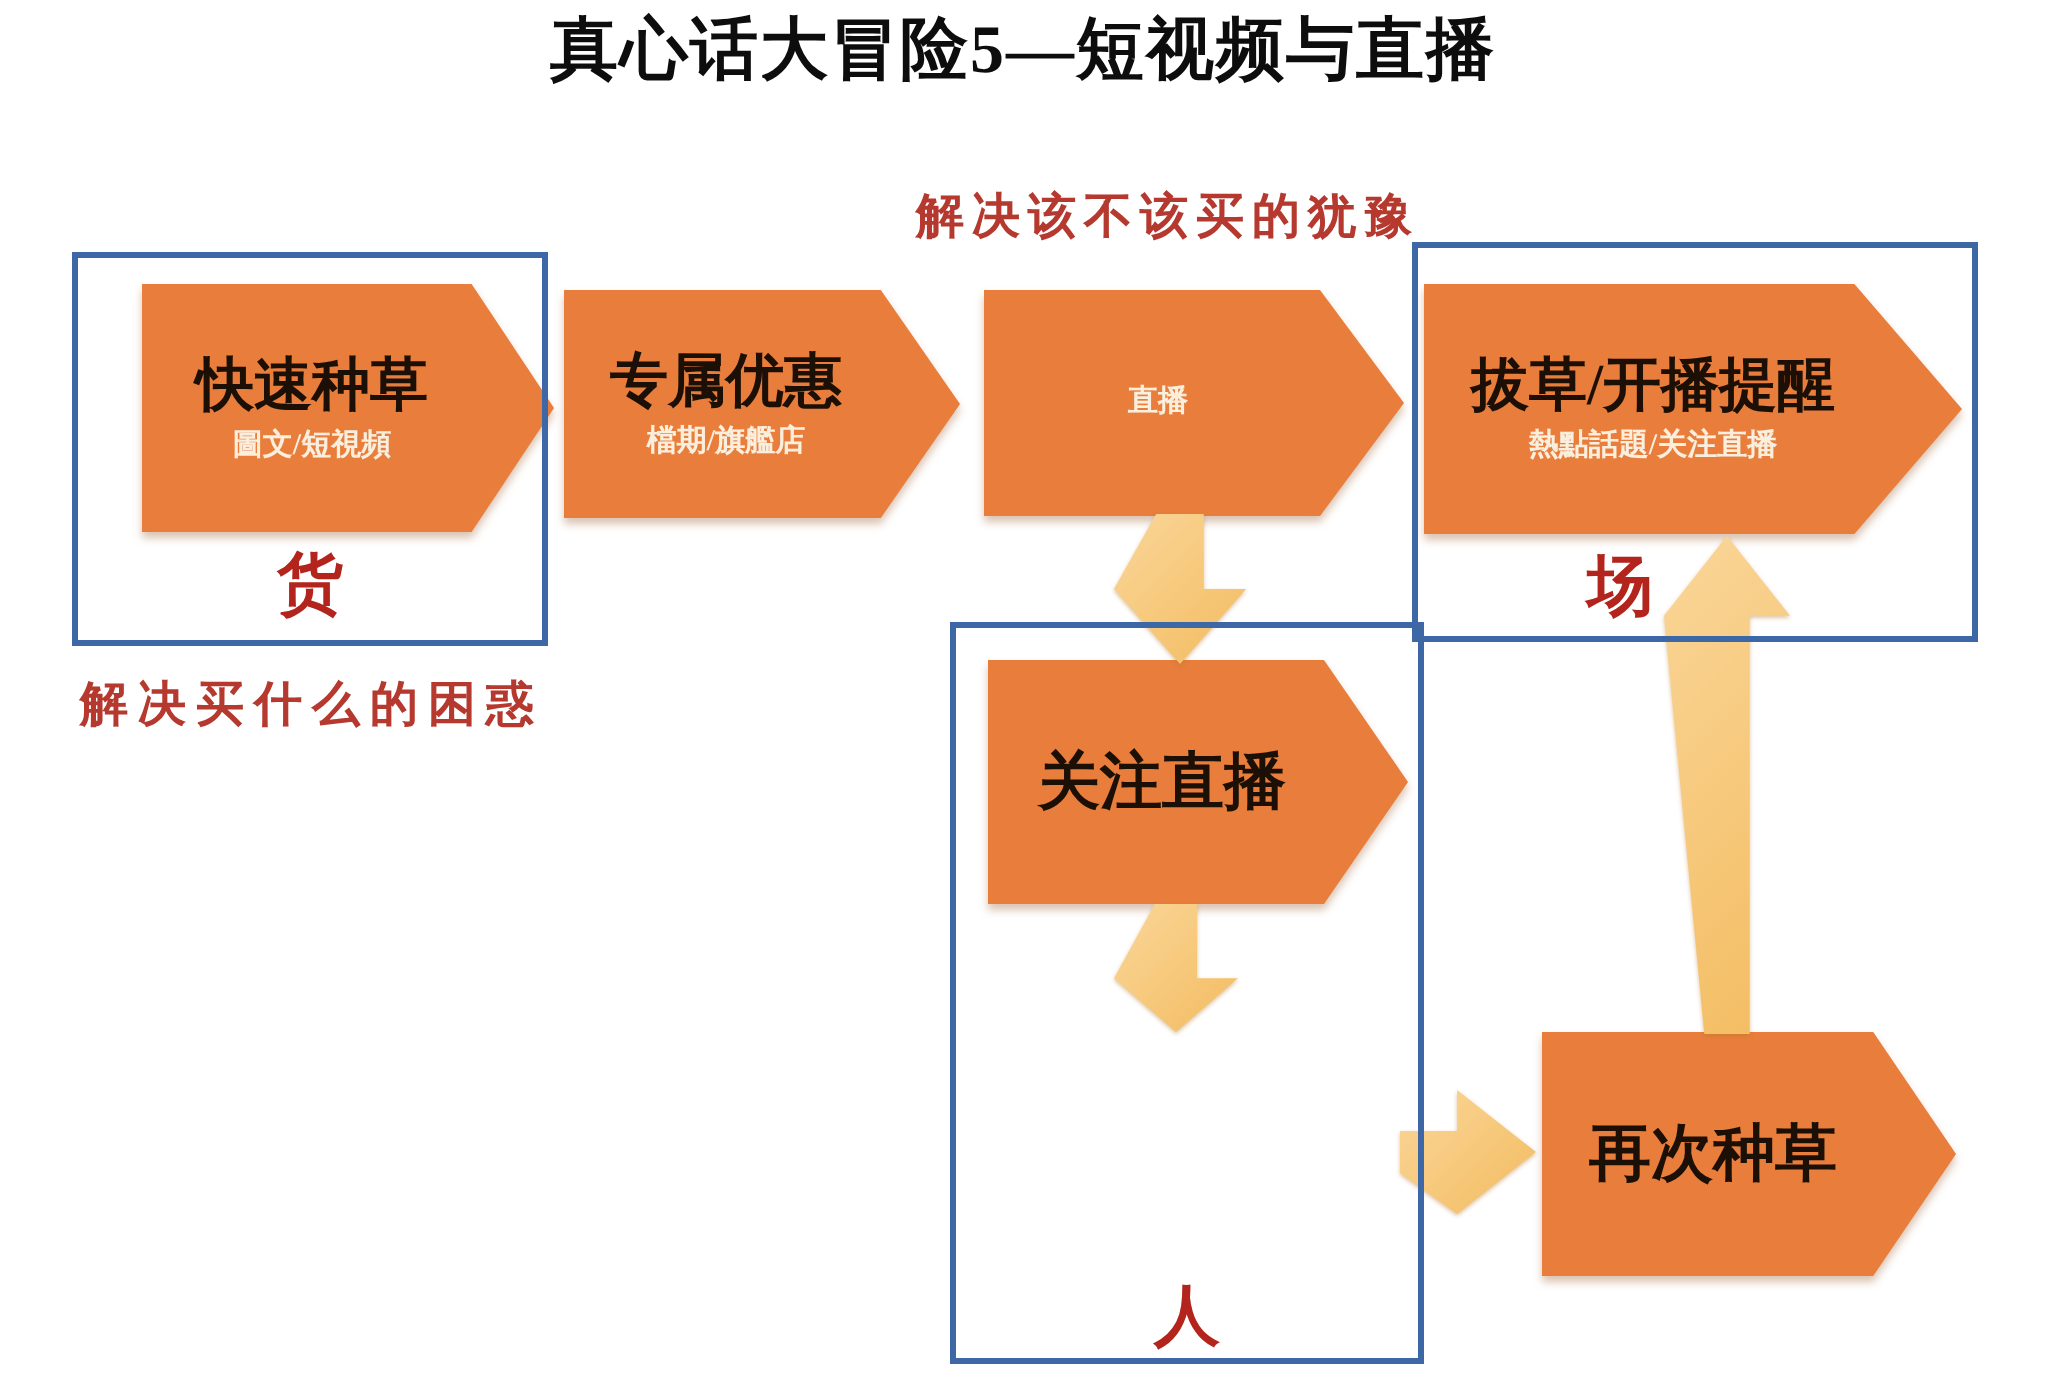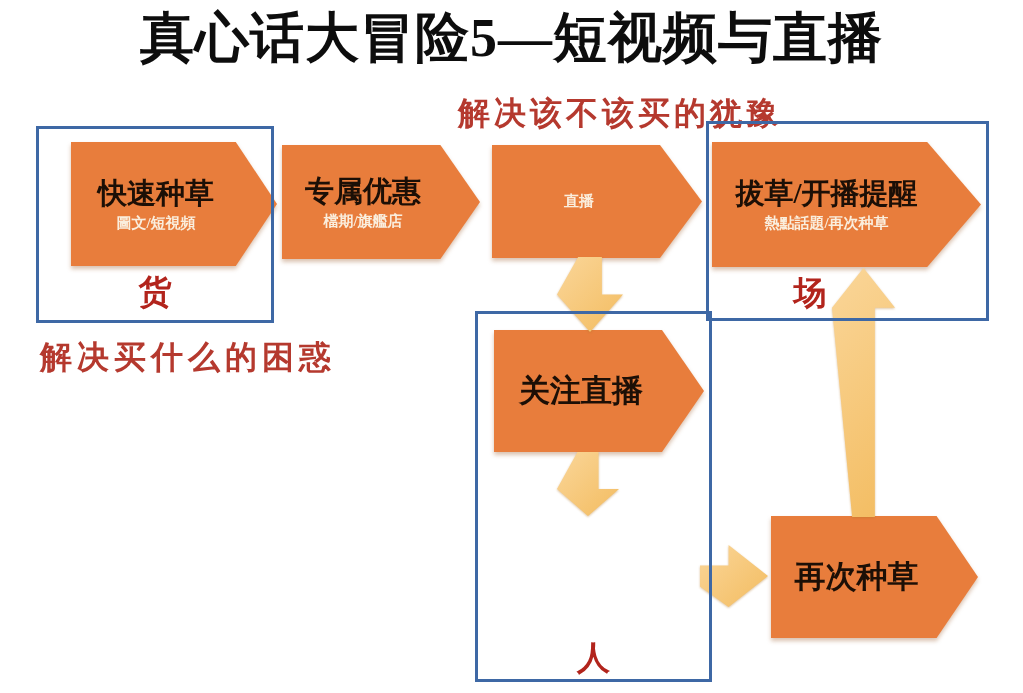--- a/index.html
+++ b/index.html
@@ -4,25 +4,25 @@
 <style>
   html,body{margin:0;padding:0;background:#ffffff;}
   .canvas{
     position:relative;width:1023px;height:693px;background:#ffffff;
     overflow:hidden;
     font-family:"Liberation Serif","DejaVu Serif",serif;
   }
   .abs{position:absolute;}
   .title{
     left:0;top:2px;width:100%;text-align:center;
-    font-size:54px;font-weight:bold;color:var(--title-black,#0d0d0d);
+    font-size:34px;font-weight:bold;color:var(--title-black,#0d0d0d);
     letter-spacing:1px;white-space:nowrap;
   }
   .anno{
-    font-size:32px;font-weight:bold;white-space:nowrap;
+    font-size:24px;font-weight:bold;white-space:nowrap;
     color:var(--annotation-red,#b5392e);
   }
   .anno-top{left:458px;top:92px;letter-spacing:4px;}
   .anno-left{left:40px;top:336px;letter-spacing:5px;}
   .gbox{
     border:3px solid var(--border-blue,#3e68a5);
     background:transparent;z-index:5;
   }
   .gbox-goods{left:36px;top:126px;width:232px;height:191px;}
   .gbox-venue{left:706px;top:121px;width:277px;height:194px;}
@@ -91,21 +91,21 @@
 
   <div class="abs chev-wrap" style="left:492px;top:145px;width:210px;height:113px">
     <div class="chev">
       <div class="chev-sub">直播</div>
     </div>
   </div>
 
   <div class="abs chev-wrap" style="left:712px;top:142px;width:269px;height:125px">
     <div class="chev" style="padding-right:40px">
       <div class="chev-title">拔草/开播提醒</div>
-      <div class="chev-sub">熱點話題/再次种草</div>
+      <div class="chev-sub">熱點話題/关注直播</div>
     </div>
   </div>
 
   <div class="abs chev-wrap" style="left:494px;top:330px;width:210px;height:122px">
     <div class="chev">
       <div class="chev-title chev-title-lg">关注直播</div>
     </div>
   </div>
 
 

